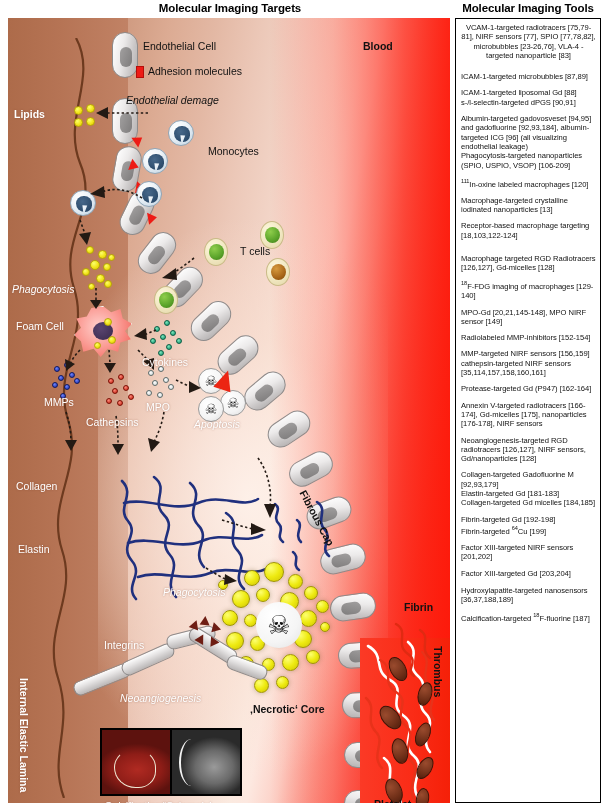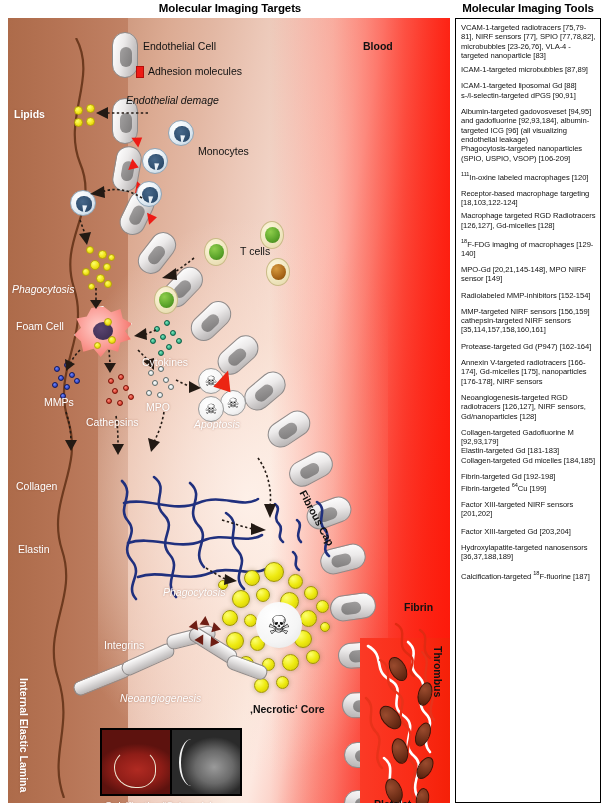--- a/index.html
+++ b/index.html
@@ -503,21 +503,21 @@
     <svg class="arr" style="left:196px;top:548px;width:34px;height:20px;" viewBox="0 0 34 20">
       <path d="M2,2 C12,8 18,12 24,14"></path>
         <polygon points="21,8 33,15 20,19"></polygon>
     </svg>
 
     <div class="lbl" style="left:135px;top:22px;">Endothelial Cell</div>
     <div class="lbl" style="left:140px;top:47px;">Adhesion molecules</div>
     <div class="lbl ital" style="left:118px;top:76px;">Endothelial demage</div>
     <div class="lbl" style="left:355px;top:22px;font-weight:bold;">Blood</div>
     <div class="lbl white bold" style="left:6px;top:90px;">Lipids</div>
-    <div class="lbl" style="left:190px;top:127px;">Monocytes</div>
+    <div class="lbl" style="left:200px;top:127px;">Monocytes</div>
     <div class="lbl" style="left:232px;top:227px;">T cells</div>
     <div class="lbl white ital" style="left:4px;top:265px;">Phagocytosis</div>
     <div class="lbl white" style="left:8px;top:302px;">Foam Cell</div>
     <div class="lbl white" style="left:134px;top:338px;">Cytokines</div>
     <div class="lbl white" style="left:36px;top:378px;">MMPs</div>
     <div class="lbl white" style="left:78px;top:398px;">Cathepsins</div>
     <div class="lbl white" style="left:138px;top:383px;">MPO</div>
     <div class="lbl white ital" style="left:186px;top:400px;">Apoptosis</div>
     <div class="lbl white" style="left:8px;top:462px;">Collagen</div>
     <div class="lbl white" style="left:10px;top:525px;">Elastin</div>
@@ -528,28 +528,29 @@
     <div class="lbl bold rotDiag" style="left:300px;top:470px;">Fibrous Cap</div>
     <div class="lbl white bold rot90" style="left:22px;top:660px;">Internal Elastic Lamina</div>
     <div class="lbl white ital" style="left:96px;top:782px;">Calcification/‘Sclerosis’</div>
     <div class="lbl bold" style="left:396px;top:583px;">Fibrin</div>
     <div class="lbl bold rot90" style="left:436px;top:628px;">Thrombus</div>
     <div class="lbl bold" style="left:366px;top:780px;">Platelet</div>
 
   </div>
 
   <div id="tools">
-      <div class="tool-item" style="margin-bottom: 5px;">VCAM-1-targeted radiotracers [75,79-81], NIRF sensors [77], SPIO [77,78,82], microbubbles [23-26,76], VLA-4 -targeted nanoparticle [83]</div>
+      <div class="tool-item" style="margin-bottom: 12px; text-align: center;">VCAM-1-targeted radiotracers [75,79-81], NIRF sensors [77], SPIO [77,78,82], microbubbles [23-26,76], VLA-4 -targeted nanoparticle [83]</div>
       <div class="tool-item">ICAM-1-targeted microbubbles [87,89]</div>
       <div class="tool-item" style="margin-bottom: 0px;">ICAM-1-targeted liposomal Gd [88]</div>
       <div class="tool-item">s-/l-selectin-targeted dPGS [90,91]</div>
       <div class="tool-item" style="margin-bottom: 0px;">Albumin-targeted gadovosveset [94,95] and gadofluorine [92,93,184], albumin-targeted ICG [96] (all visualizing endothelial leakage)</div>
       <div class="tool-item">Phagocytosis-targeted nanoparticles (SPIO, USPIO, VSOP) [106-209]</div>
       <div class="tool-item"><sup>111</sup>In-oxine labeled macrophages [120]</div>
-      <div class="tool-item" style="margin-bottom: 4px;">Receptor-based macrophage targeting [18,103,122-124]</div>
+      <div class="tool-item">Macrophage-targeted crystalline iodinated nanoparticles [13]</div>
+      <div class="tool-item" style="margin-bottom: 14px;">Receptor-based macrophage targeting [18,103,122-124]</div>
       <div class="tool-item">Macrophage targeted RGD Radiotracers [126,127], Gd-micelles [128]</div>
       <div class="tool-item"><sup>18</sup>F-FDG imaging of macrophages [129-140]</div>
       <div class="tool-item">MPO-Gd [20,21,145-148], MPO NIRF sensor [149]</div>
       <div class="tool-item">Radiolabeled MMP-inhibitors [152-154]</div>
       <div class="tool-item" style="margin-bottom: 0px;">MMP-targeted NIRF sensors [156,159]</div>
       <div class="tool-item">cathepsin-targeted NIRF sensors [35,114,157,158,160,161]</div>
       <div class="tool-item">Protease-targeted Gd (P947) [162-164]</div>
       <div class="tool-item">Annexin V-targeted radiotracers [166-174], Gd-micelles [175], nanoparticles [176-178], NIRF sensors</div>
       <div class="tool-item">Neoangiogenesis-targeted RGD radiotracers [126,127], NIRF sensors, Gd/nanoparticles [128]</div>
       <div class="tool-item" style="margin-bottom: 0px;">Collagen-targeted Gadofluorine M [92,93,179]</div>

